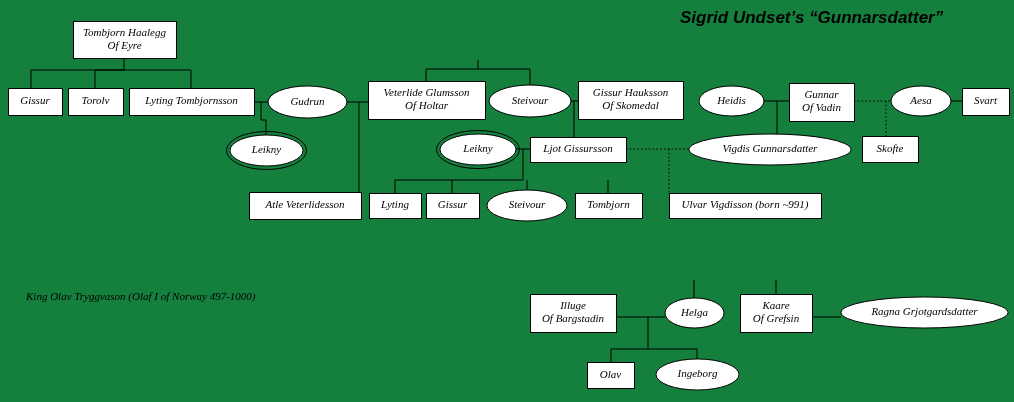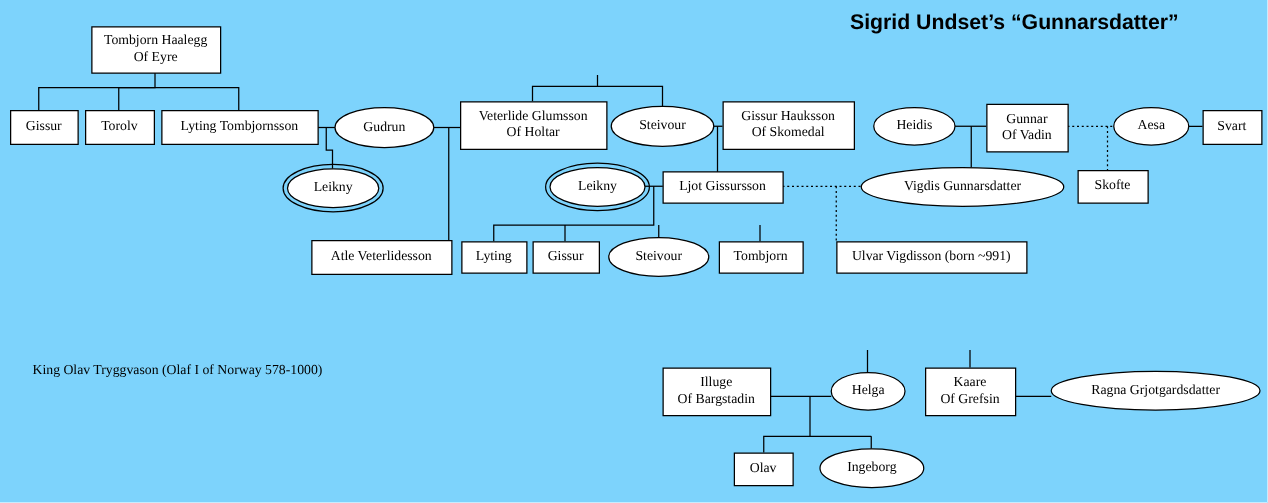--- a/index.html
+++ b/index.html
@@ -5,23 +5,24 @@
 <style>
   html, body {
     margin: 0;
     padding: 0;
     background: #ffffff;
   }
   #canvas {
     position: relative;
     width: 1014px;
     height: 402px;
-    background: #7dd3fc;
+    background: #15803d;
     overflow: hidden;
     font-family: "Liberation Serif", "DejaVu Serif", serif;
+    font-style: italic;
   }
   #tree-svg {
     position: absolute;
     left: 0;
     top: 0;
     width: 1014px;
     height: 402px;
   }
   .node-box {
     fill: #ffffff;
@@ -74,21 +75,21 @@
   }
 </style>
 </head>
 <body>
 
 <div id="canvas">
 
   <div class="chart-title" id="title-el" style="left: 680px; top: 8px;">Sigrid Undset’s “Gunnarsdatter”</div>
 
   <div id="notes-layer">
-      <div class="note-text" style="left: 26px; top: 290px;">King Olav Tryggvason (Olaf I of Norway 578-1000)</div>
+      <div class="note-text" style="left: 26px; top: 290px;">King Olav Tryggvason (Olaf I of Norway 497-1000)</div>
     </div>
 
   <svg id="tree-svg" viewBox="0 0 1014 402">
     <g id="edges-layer">
         <polyline class="link-line" points="124,58 124,70 31,70 31,88"></polyline>
         <polyline class="link-line" points="124,70 95,70 95,88"></polyline>
         <polyline class="link-line" points="124,70 191,70 191,88"></polyline>
         <polyline class="link-line" points="254,102 268,102"></polyline>
         <polyline class="link-line" points="261,102 261,120 266,120 266,135"></polyline>
         <polyline class="link-line" points="347,102 368,102"></polyline>

